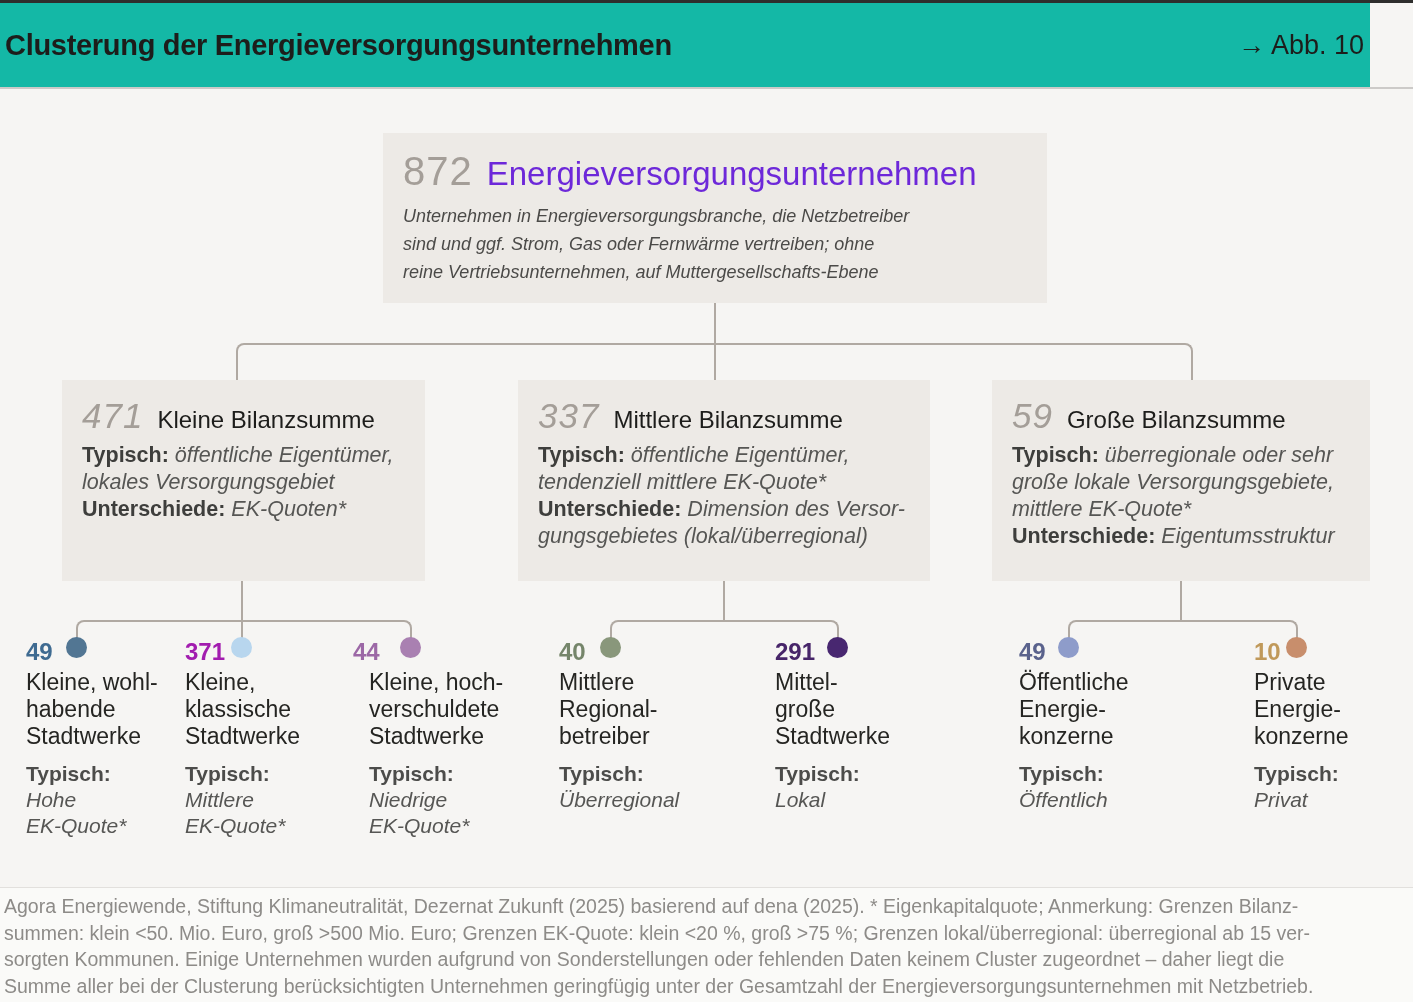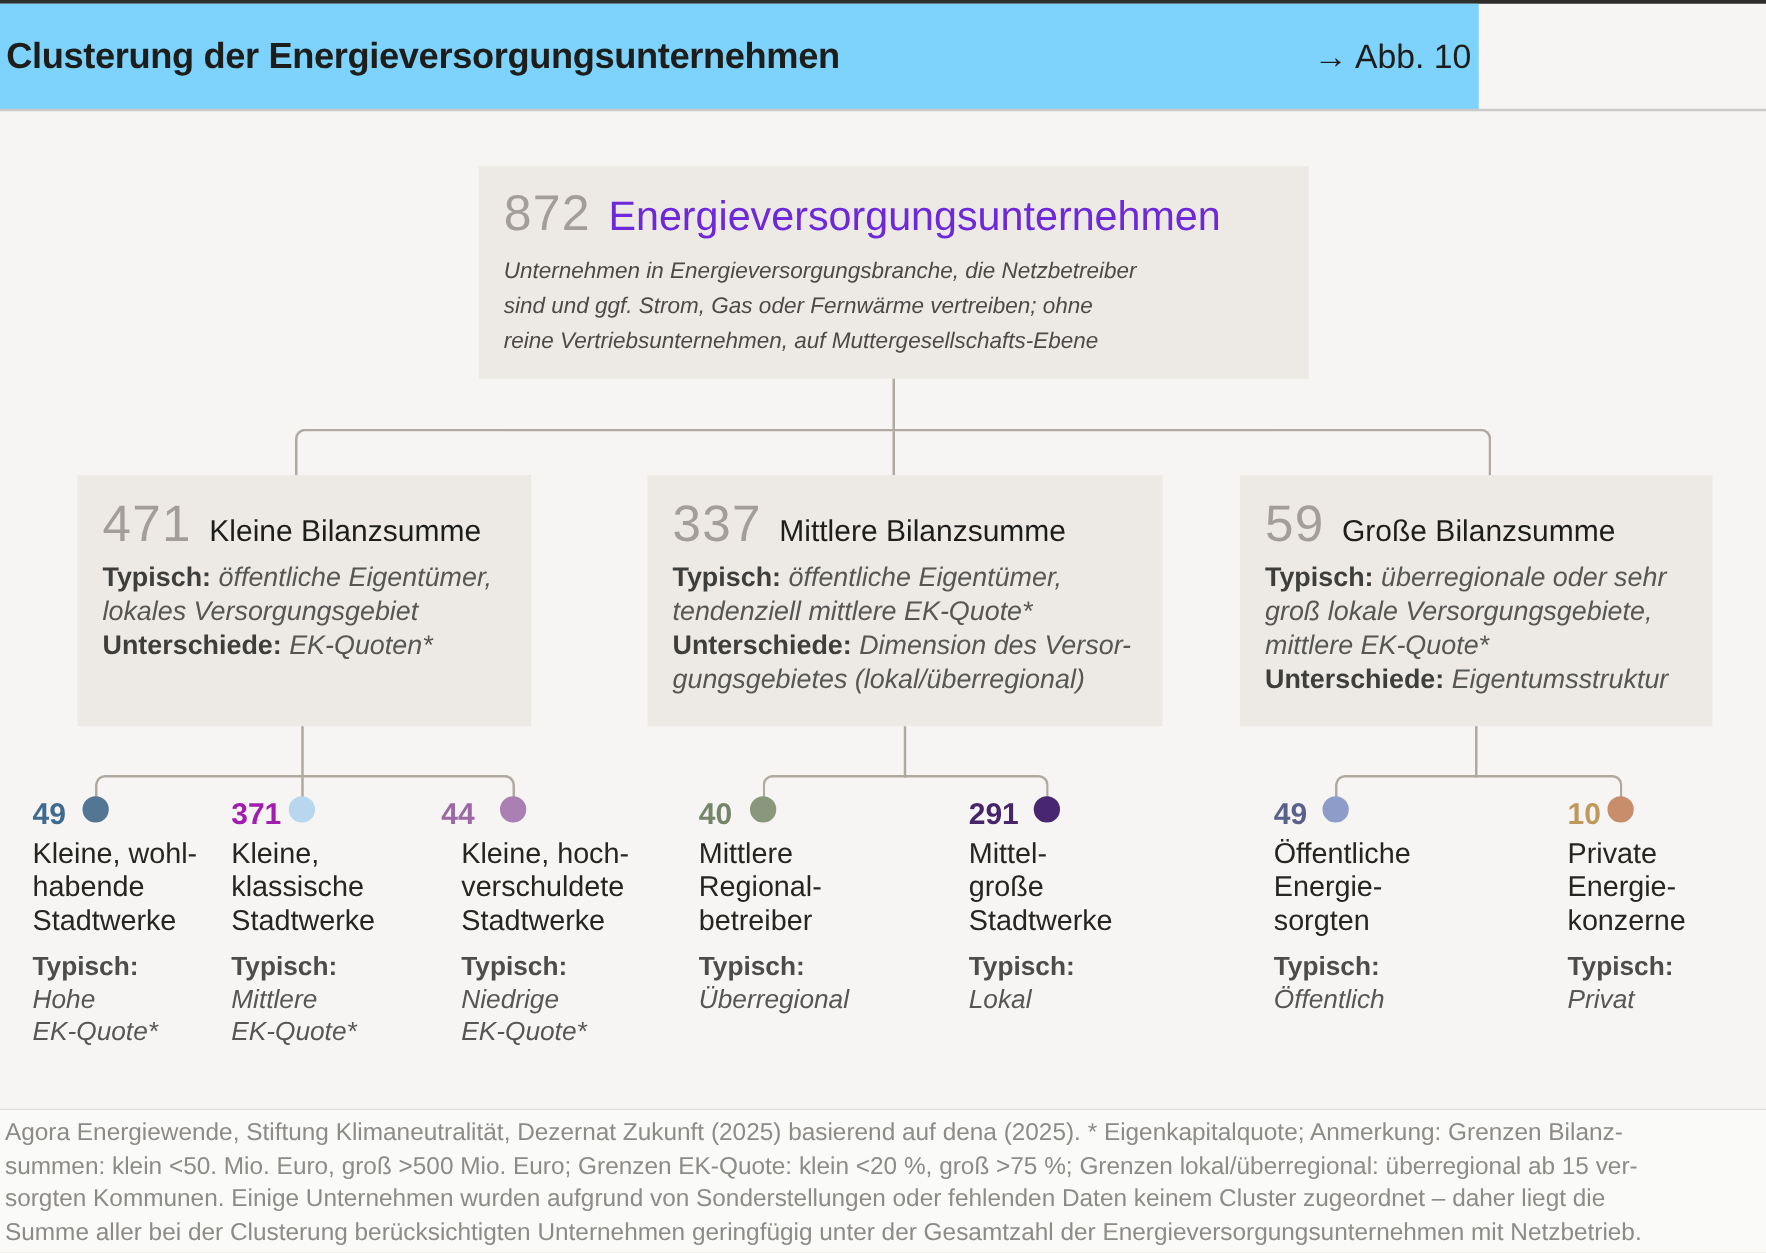--- a/index.html
+++ b/index.html
@@ -4,30 +4,30 @@
 <style>
   html,body{margin:0;padding:0;background:#e9e8e6;}
   #canvas{
     position:relative;width:1413px;height:1002px;overflow:hidden;
     background:#f6f5f3;
     font-family:"Liberation Sans","DejaVu Sans",sans-serif;
     color:#1d1d1b;
   }
   
   .topbar{position:absolute;left:0;top:0;width:1413px;height:3px;background:#2e2e2d;}
-  .header{position:absolute;left:0;top:3px;width:1183px;height:85px;background:#7dd3fc;}
+  .header{position:absolute;left:0;top:3px;width:1370px;height:85px;background:#14b8a6;}
   .hdr-title{position:absolute;left:5px;top:26px;font-size:29px;font-weight:700;letter-spacing:-0.3px;color:#1d1d1b;}
   .fig-ref{position:absolute;right:6px;top:27px;font-size:27px;font-weight:400;color:#1d1d1b;}
   .hdr-divider{position:absolute;left:0;top:87px;width:1413px;height:2px;background:#cccac8;}
 
   
   .node-box{position:absolute;background:#edeae6;box-sizing:border-box;padding:16px 20px;}
   .box-head{display:flex;align-items:baseline;gap:14px;white-space:nowrap;}
   .count-big{font-size:40px;color:#a49e98;letter-spacing:1px;}
-  .count-mid{font-size:41px;color:#a49e98;letter-spacing:1px;}
+  .count-mid{font-size:35px;color:#a49e98;letter-spacing:1px;font-style:italic;}
   .box-title-lg{font-size:33px;color:#6d28d9;}
   .box-title{font-size:24px;color:#1d1d1b;}
   .root-desc{margin-top:8px;font-size:18px;line-height:28px;font-style:italic;color:#4b4a48;white-space:pre-line;}
   .box-body{margin-top:6px;font-size:21.5px;line-height:27px;color:#565654;}
   .box-body p{margin:0;}
   .box-body b{font-style:normal;font-weight:700;color:#3e3e3c;}
   .box-body i{white-space:pre-line;}
 
   
   .bracket{position:absolute;border:2px solid #b0a9a2;border-bottom:none;border-radius:8px 8px 0 0;box-sizing:border-box;}
@@ -97,21 +97,21 @@
     </div>
   </div>
 
   <div class="node-box" style="left:992px;top:380px;width:378px;height:201px;">
     <div class="box-head">
       <span class="count-mid">59</span>
       <span class="box-title">Große Bilanzsumme</span>
     </div>
     <div class="box-body">
       <p><b>Typisch:</b> <i>überregionale oder sehr
-groß lokale Versorgungsgebiete,
+große lokale Versorgungsgebiete,
 mittlere EK-Quote*</i></p>
       <p><b>Unterschiede:</b> <i>Eigentumsstruktur</i></p>
     </div>
   </div>
 
   <div class="vline" style="left:241px;top:581px;height:41px;"></div>
   <div class="bracket" style="left:76px;top:620px;width:336px;height:26px;"></div>
   <div class="vline" style="left:241px;top:622px;height:24px;"></div>
 
   <div class="vline" style="left:723px;top:581px;height:41px;"></div>
@@ -180,21 +180,21 @@
 große
 Stadtwerke</div>
     <div class="leaf-typ">
         <b>Typisch:</b>
         <i>Lokal</i>
       </div>
   </div>
   <div class="leaf" style="left:1019px;">
     <div class="leaf-name">Öffentliche
 Energie-
-sorgten</div>
+konzerne</div>
     <div class="leaf-typ">
         <b>Typisch:</b>
         <i>Öffentlich</i>
       </div>
   </div>
   <div class="leaf" style="left:1254px;">
     <div class="leaf-name">Private
 Energie-
 konzerne</div>
     <div class="leaf-typ">

